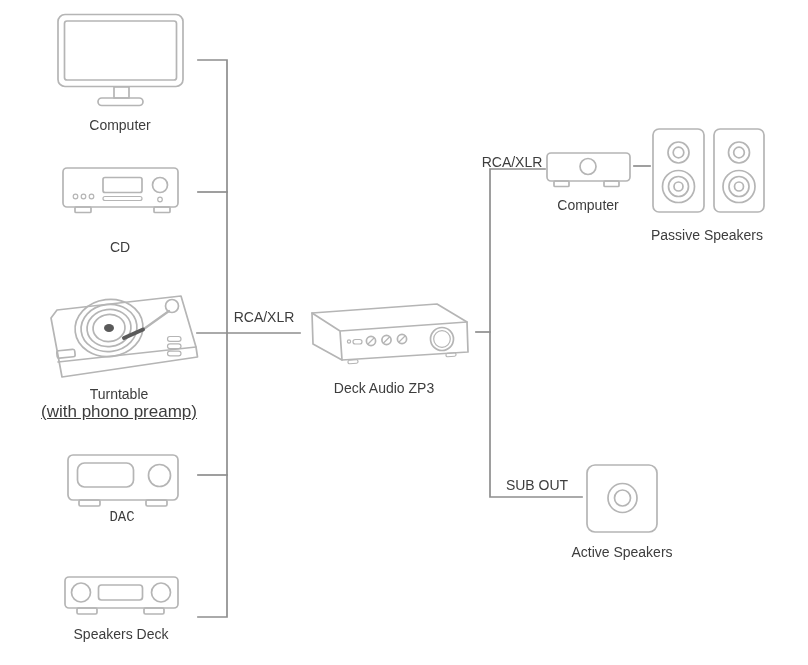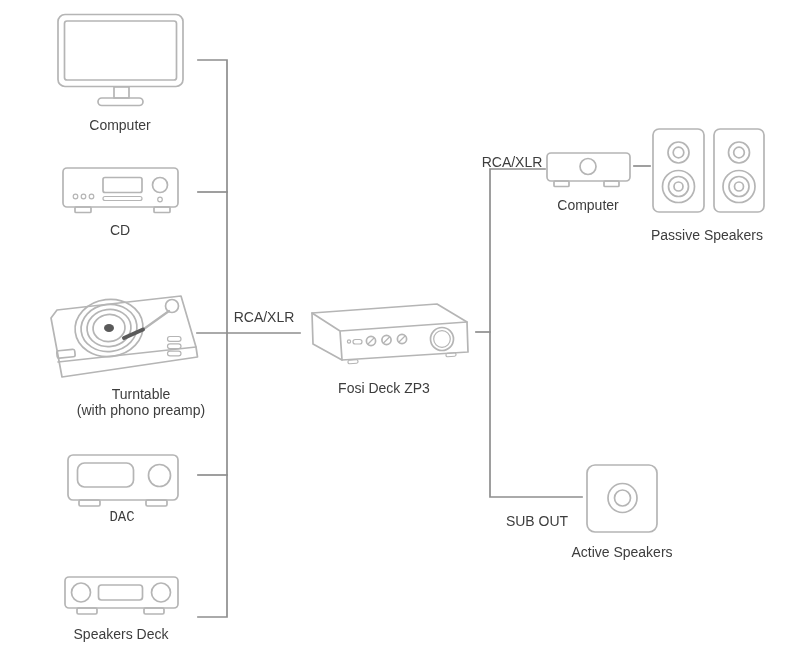--- a/index.html
+++ b/index.html
@@ -28,21 +28,21 @@
   .label{
     position:absolute;
     transform:translateX(-50%);
     color:var(--text);
     font-size:14px;
     font-weight:500;
     line-height:1.15;
     white-space:nowrap;
     text-align:center;
   }
-  .label .sub{font-size:14px;}
+  .label .sub{font-size:17px;text-decoration:underline;}
 </style>
 </head>
 <body>
 
 <div class="canvas">
 
   <svg width="808" height="665" viewBox="0 0 808 665">
 
     <g>
       <path class="wire" d="M198,60 H227 V617 H198"></path>
@@ -148,28 +148,28 @@
     </g>
 
     <g>
       <rect class="icon" x="587" y="465" width="70" height="67" rx="8"></rect>
       <circle class="icon" cx="622.5" cy="498" r="14.5"></circle>
       <circle class="icon" cx="622.5" cy="498" r="8"></circle>
     </g>
   </svg>
 
   <div class="label" style="left:120px;top:117px;">Computer</div>
-  <div class="label" style="left:120px;top:222px;">CD</div>
-  <div class="label" style="left:119px;top:386px;margin-left:22px;">
+  <div class="label" style="left:120px;top:239px;">CD</div>
+  <div class="label" style="left:119px;top:386px;">
     <div>Turntable</div>
     <div class="sub">(with phono preamp)</div>
   </div>
   <div class="label" style="left:122px;top:509px;font-family:Liberation Mono, monospace;">DAC</div>
   <div class="label" style="left:121px;top:626px;">Speakers Deck</div>
-  <div class="label" style="left:384px;top:380px;">Fosi Deck ZP3</div>
+  <div class="label" style="left:384px;top:380px;">Deck Audio ZP3</div>
   <div class="label" style="left:264px;top:309px;">RCA/XLR</div>
   <div class="label" style="left:512px;top:154px;">RCA/XLR</div>
-  <div class="label" style="left:537px;top:477px;margin-top:36px;">SUB OUT</div>
+  <div class="label" style="left:537px;top:477px;">SUB OUT</div>
   <div class="label" style="left:588px;top:197px;">Computer</div>
   <div class="label" style="left:707px;top:227px;">Passive Speakers</div>
   <div class="label" style="left:622px;top:544px;">Active Speakers</div>
 
 </div>
 
 </body></html>

